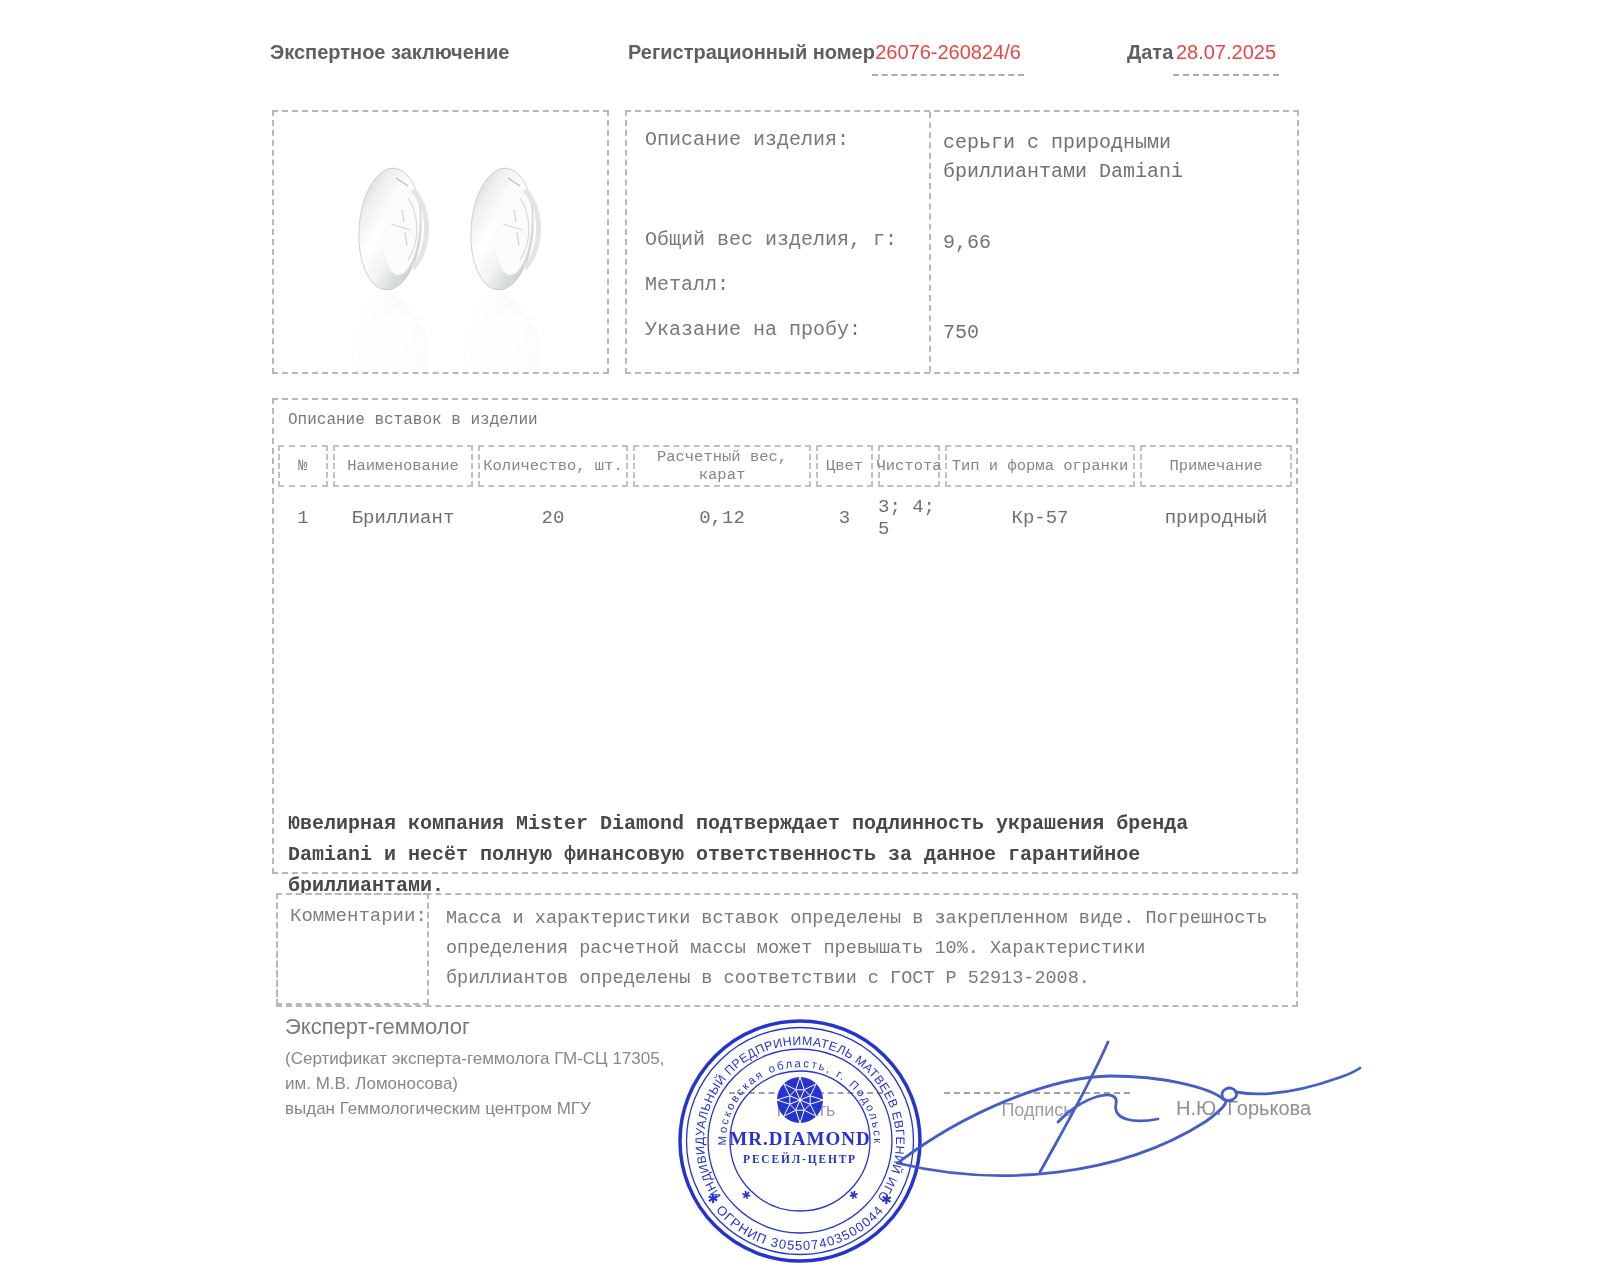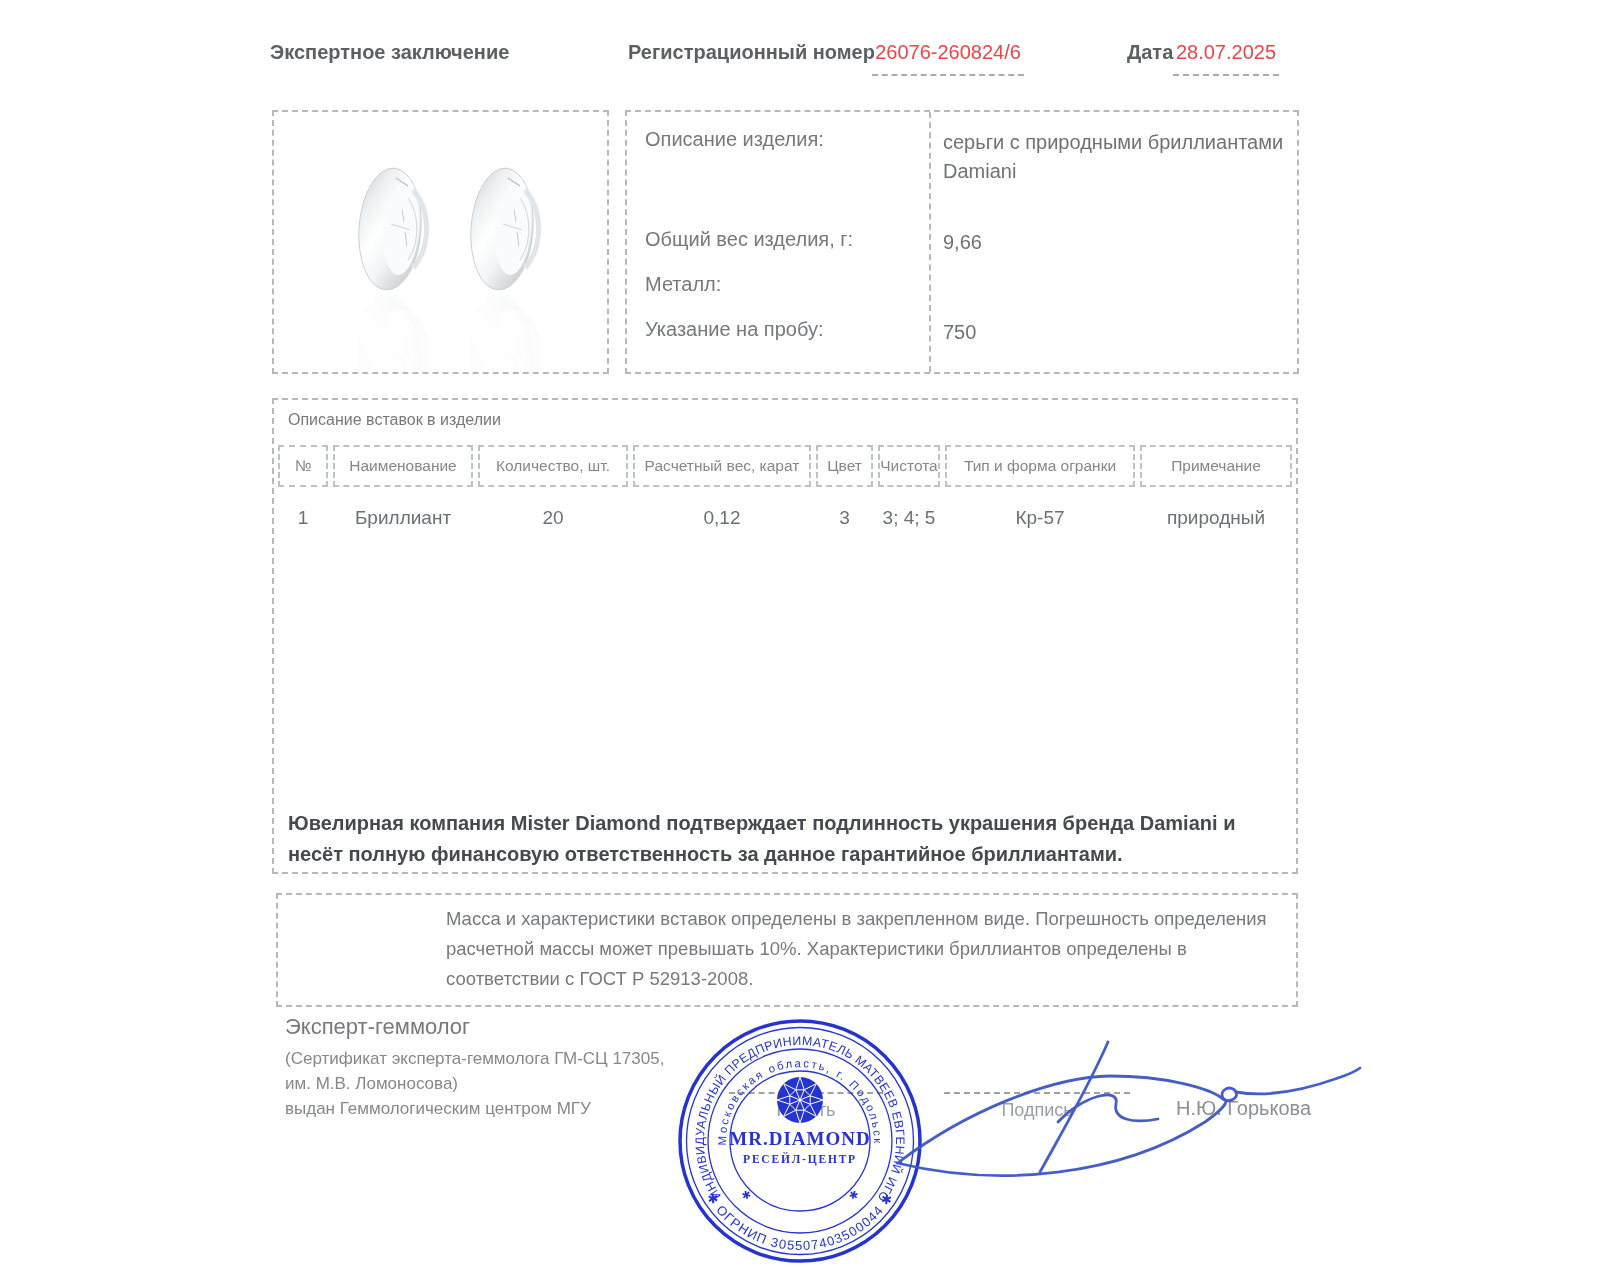--- a/index.html
+++ b/index.html
@@ -5,21 +5,21 @@
   html,body{margin:0;padding:0;background:#ffffff;}
   .page{position:relative;width:1600px;height:1280px;background:#ffffff;overflow:hidden;
         font-family:"Liberation Sans","DejaVu Sans",sans-serif;}
   .abs{position:absolute;}
 
   
   .hdr-bold{font-size:20px;font-weight:700;color:#5d6063;}
   .hdr-val{font-size:20px;color:#ef4444;padding-bottom:10px;border-bottom:2px dashed #a9acaf;text-align:center;}
 
   
-  .dbox{position:absolute;border:2px dashed #b6b9bc;background:#ffffff;}
+  .dbox{position:absolute;border:2px dashed #b6b9bc;background:#ffffff;font-family:Liberation Mono, monospace;}
 
   
   .desc-divider{position:absolute;left:302px;top:0;bottom:0;width:0;border-left:2px dashed #b6b9bc;}
   .desc-label{position:absolute;left:18px;font-size:20px;color:#76797c;}
   .desc-value{position:absolute;left:316px;width:352px;font-size:20px;color:#6f7275;line-height:29px;}
 
   
   .tb-title{position:absolute;left:14px;top:11px;font-size:16px;color:#76797c;}
   .tb-head{position:absolute;left:4px;top:45px;width:1014px;display:flex;gap:5px;}
   .tb-head .cell{border:2px dashed #bfc2c5;height:42px;display:flex;align-items:center;justify-content:center;
@@ -118,20 +118,23 @@
       <div class="cell w3">0,12</div>
       <div class="cell w4">3</div>
       <div class="cell w5">3; 4; 5</div>
       <div class="cell w6">Кр-57</div>
       <div class="cell w7">природный</div>
     </div>
     <div class="tb-statement">Ювелирная компания Mister Diamond подтверждает подлинность украшения бренда Damiani и несёт полную финансовую ответственность за данное гарантийное бриллиантами.</div>
   </div>
 
   <div class="dbox" style="left:276px;top:893px;width:1018px;height:110px;">
+    <div class="cm-label-box">
+      <div class="cm-label">Комментарии:</div>
+    </div>
     <div class="cm-text">Масса и характеристики вставок определены в закрепленном виде. Погрешность определения расчетной массы может превышать 10%. Характеристики бриллиантов определены в соответствии с ГОСТ Р 52913-2008.</div>
   </div>
 
   <div class="abs ft-title" style="left:285px;top:1014px;">Эксперт-геммолог</div>
   <div class="abs ft-cert" style="left:285px;top:1046px;">
     <div>(Сертификат эксперта-геммолога ГМ-СЦ 17305,</div>
     <div>им. М.В. Ломоносова)</div>
     <div>выдан Геммологическим центром МГУ</div>
   </div>
 

